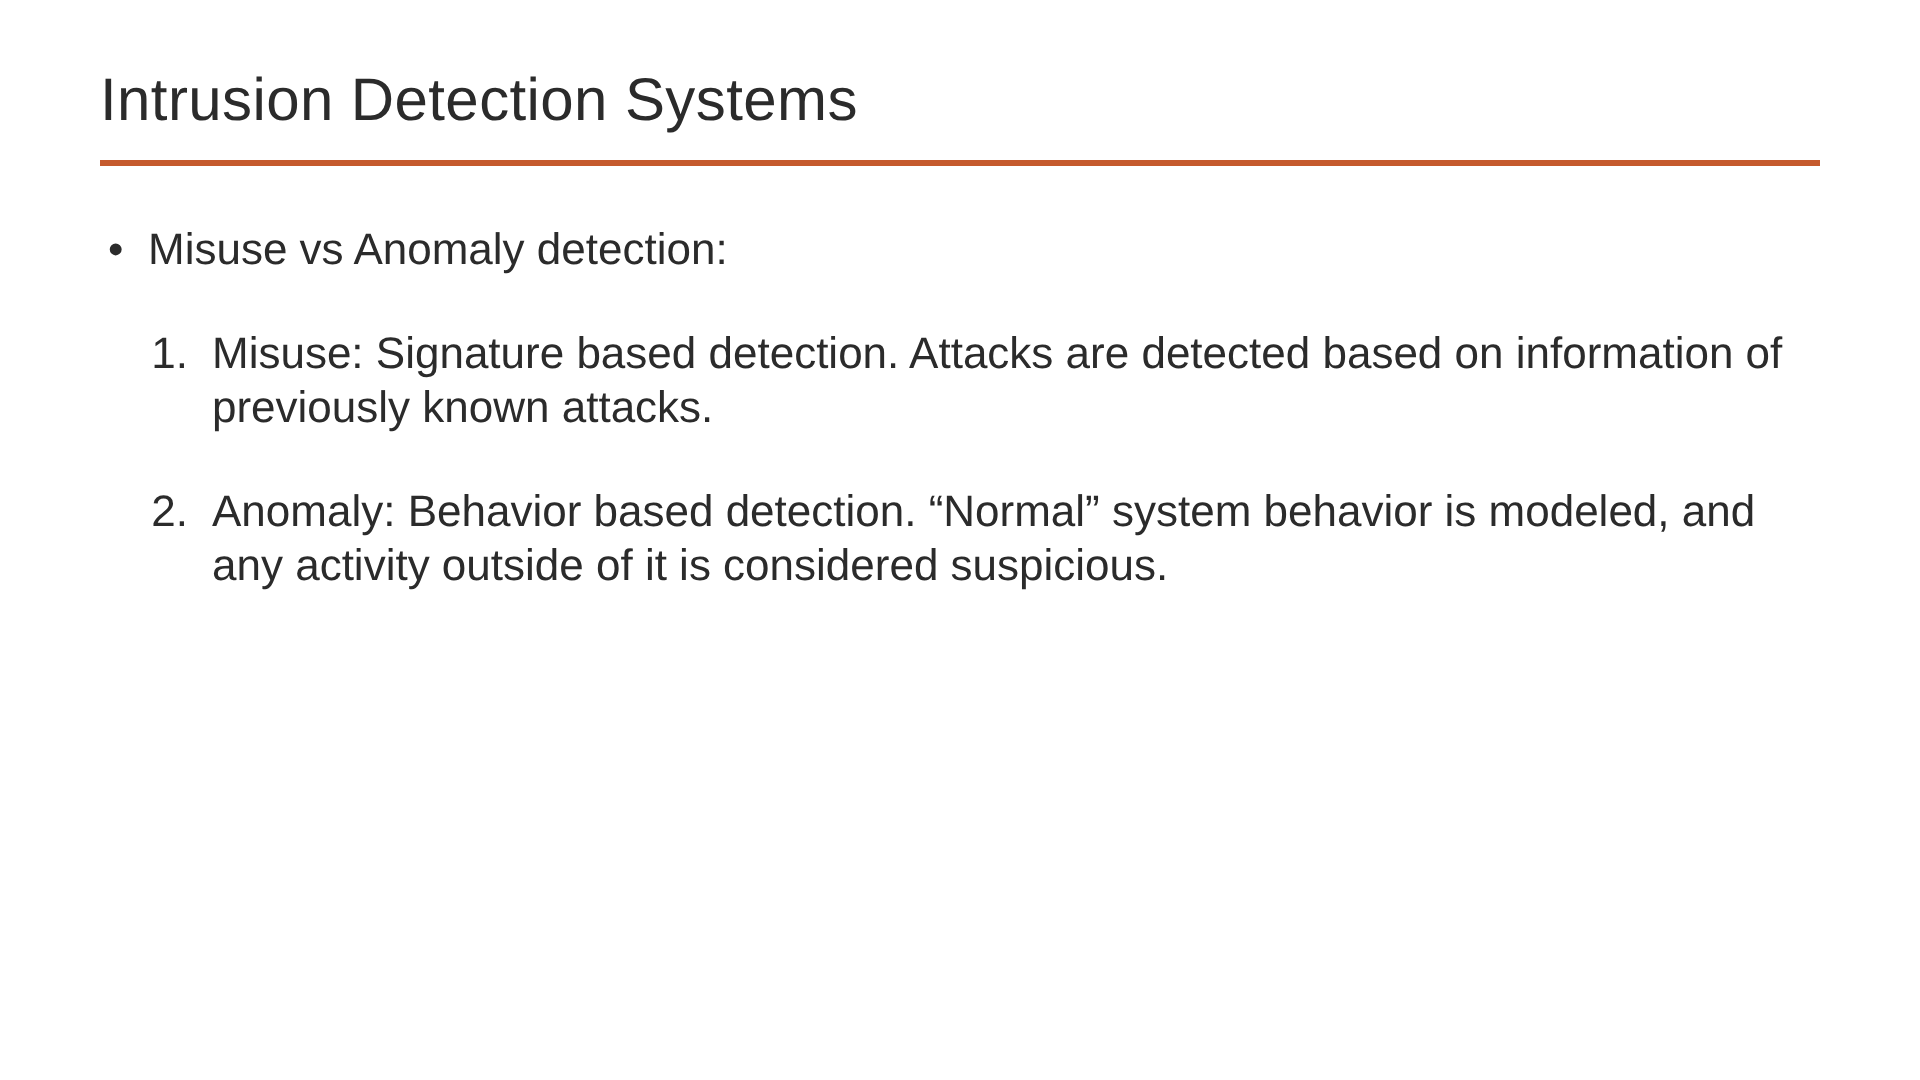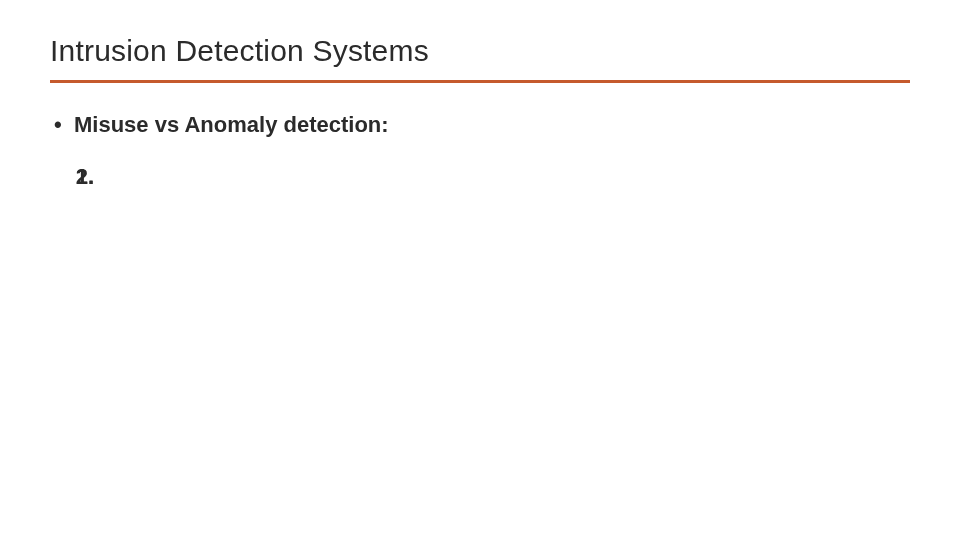--- a/index.html
+++ b/index.html
@@ -1,35 +1,37 @@
 <!DOCTYPE html>
 <html><head>
   <meta charset="utf-8">
   <style>
     * { margin: 0; padding: 0; box-sizing: border-box; }
     html, body { width: 960px; height: 540px; background: #fff; font-family: "Segoe UI Light", "Segoe UI", -apple-system, Helvetica, Arial, sans-serif; color: #2b2b2b; }
     .slide { width: 960px; height: 540px; position: relative; padding: 34px 50px 0 50px; }
     .title { font-size: 30px; font-weight: 300; letter-spacing: 0.2px; padding-bottom: 10px; }
     .rule { border: none; border-top: 3px solid #c55a2d; margin-top: 2px; margin-bottom: 28px; }
-    .content { font-size: 22px; font-weight: 700; line-height: 1.25; }
+    .content { font-size: 22px; font-weight: 400; line-height: 1.25; }
     .content > li { list-style: none; position: relative; padding-left: 24px; margin-bottom: 24px; }
     .bullet::before { content: "•"; position: absolute; left: 4px; top: 0; }
     .numitem { padding-left: 56px !important; }
     .numitem .num { position: absolute; left: 8px; top: 0; width: 36px; text-align: right; }
   </style>
 </head>
 <body>
 
 <div class="slide">
   <h1 class="title">Intrusion Detection Systems</h1>
   <hr class="rule">
   <ul class="content">
     <li class="bullet">
       <span>Misuse vs Anomaly detection:</span>
     </li>
     <li class="numitem">
       <span class="num">1.</span>
+      <span>Misuse: Signature based detection. Attacks are detected based on information of previously known attacks.</span>
     </li>
     <li class="numitem">
       <span class="num">2.</span>
+      <span>Anomaly: Behavior based detection. “Normal” system behavior is modeled, and any activity outside of it is considered suspicious.</span>
     </li>
   </ul>
 </div>
 
 </body></html>

